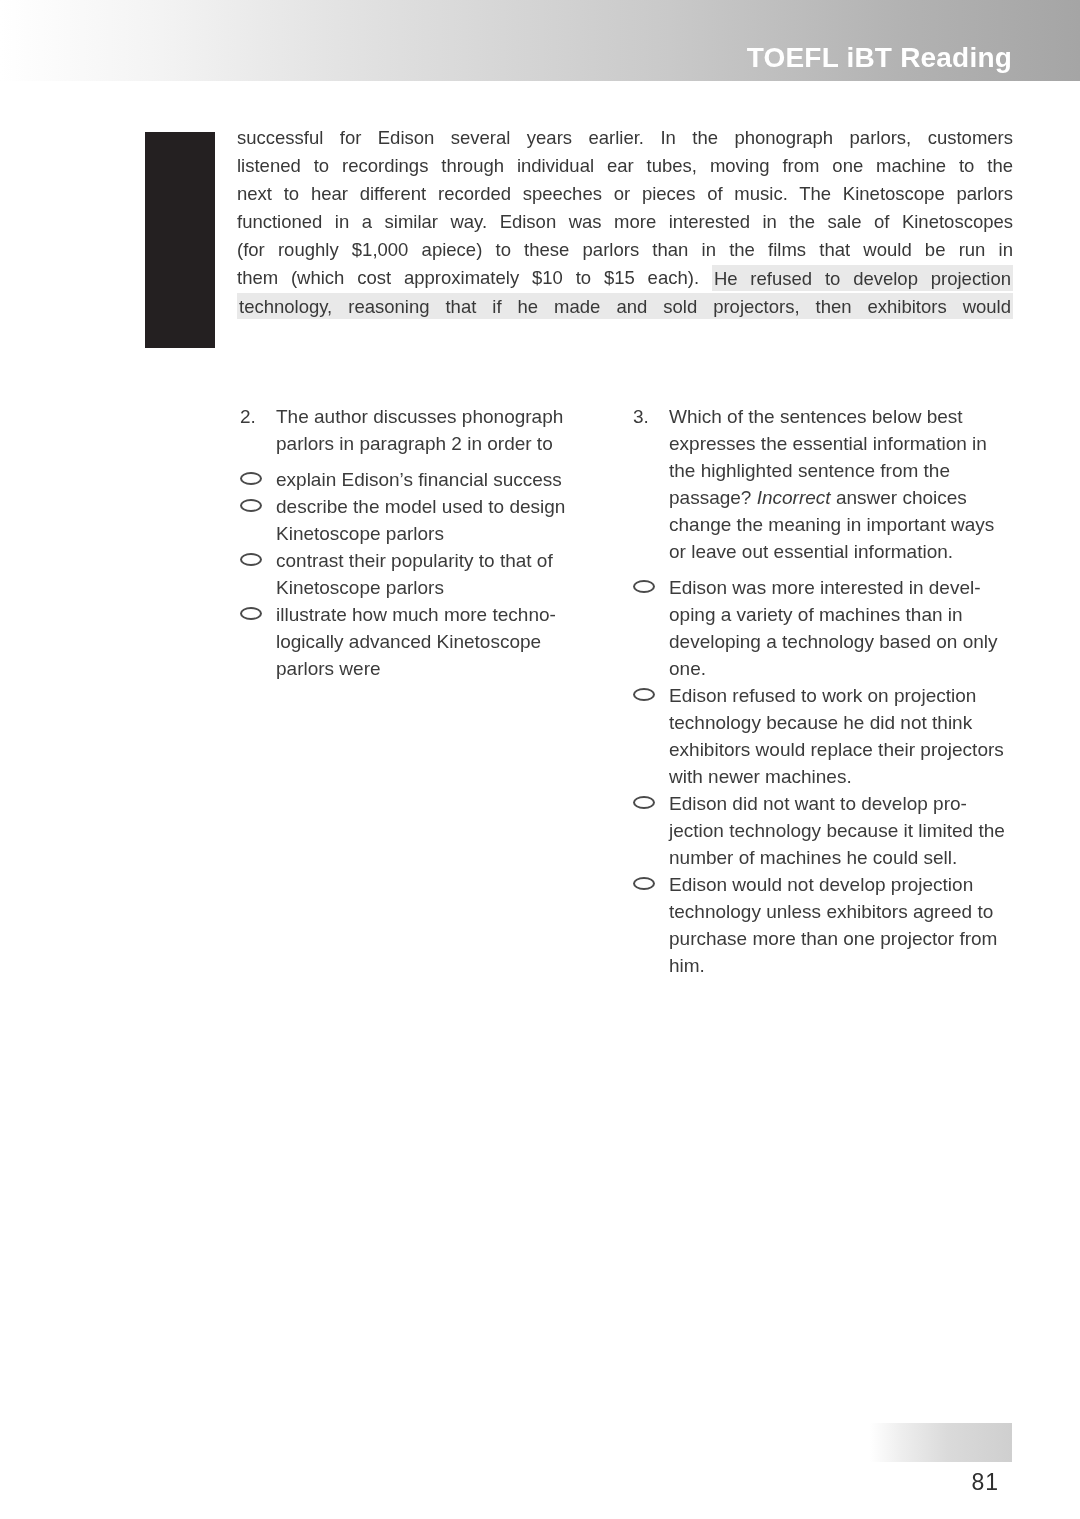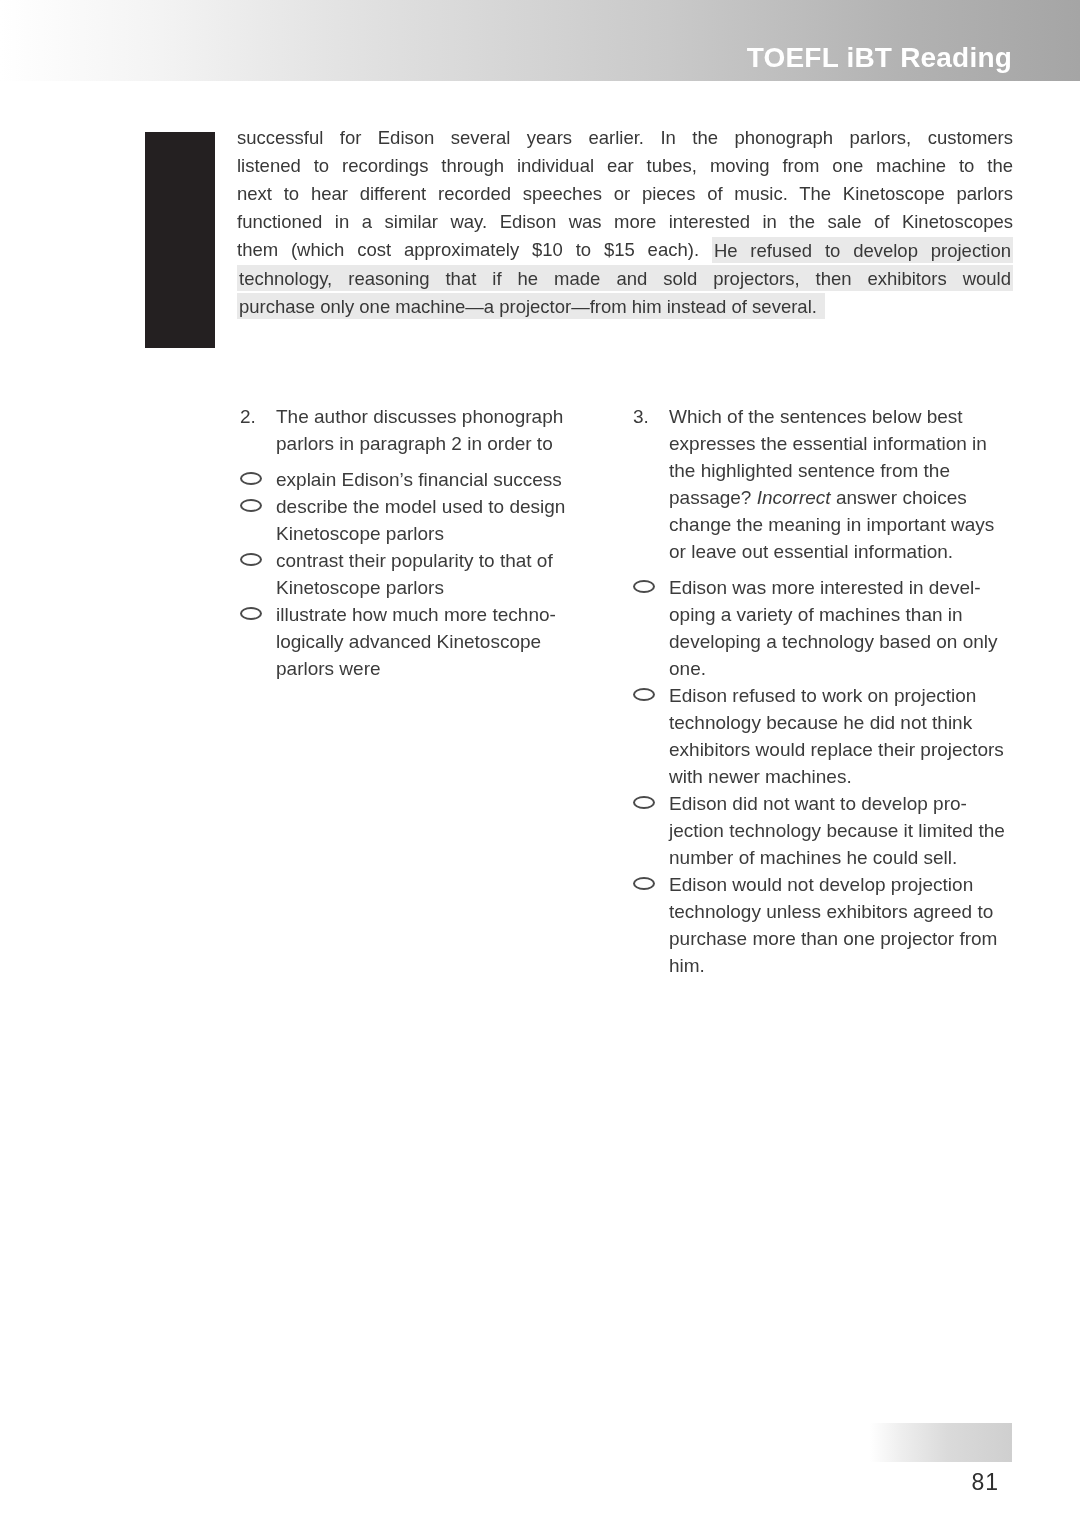--- a/index.html
+++ b/index.html
@@ -88,23 +88,23 @@
   <div class="header-title">TOEFL iBT Reading</div>
 </div>
 
 <div class="paragraph-marker"></div>
 
 <div class="passage">
     <div class="pline"><span class="pre">successful for Edison several years earlier. In the phonograph parlors, customers</span></div>
     <div class="pline"><span class="pre">listened to recordings through individual ear tubes, moving from one machine to the</span></div>
     <div class="pline"><span class="pre">next to hear different recorded speeches or pieces of music. The Kinetoscope parlors</span></div>
     <div class="pline"><span class="pre">functioned in a similar way. Edison was more interested in the sale of Kinetoscopes</span></div>
+    <div class="pline"><span class="pre">(for roughly $1,000 apiece) to these parlors than in the films that would be run in</span></div>
     <div class="pline"><span class="pre">them (which cost approximately $10 to $15 each). </span><span class="hl">He refused to develop projection</span></div>
     <div class="pline"><span class="hl">technology, reasoning that if he made and sold projectors, then exhibitors would</span></div>
-    <div class="pline last"><span class="hl">purchase only one machine—a projector—from him instead of several.</span></div>
   </div>
 
 <div class="questions-section">
     <div class="qcol qcol-0">
       <div class="qrow">
         <div class="qnum">2.</div>
         <div class="qprompt"><span>The author discusses phonograph parlors in paragraph 2 in order to</span></div>
       </div>
       <div class="opts">
         <div class="opt">

